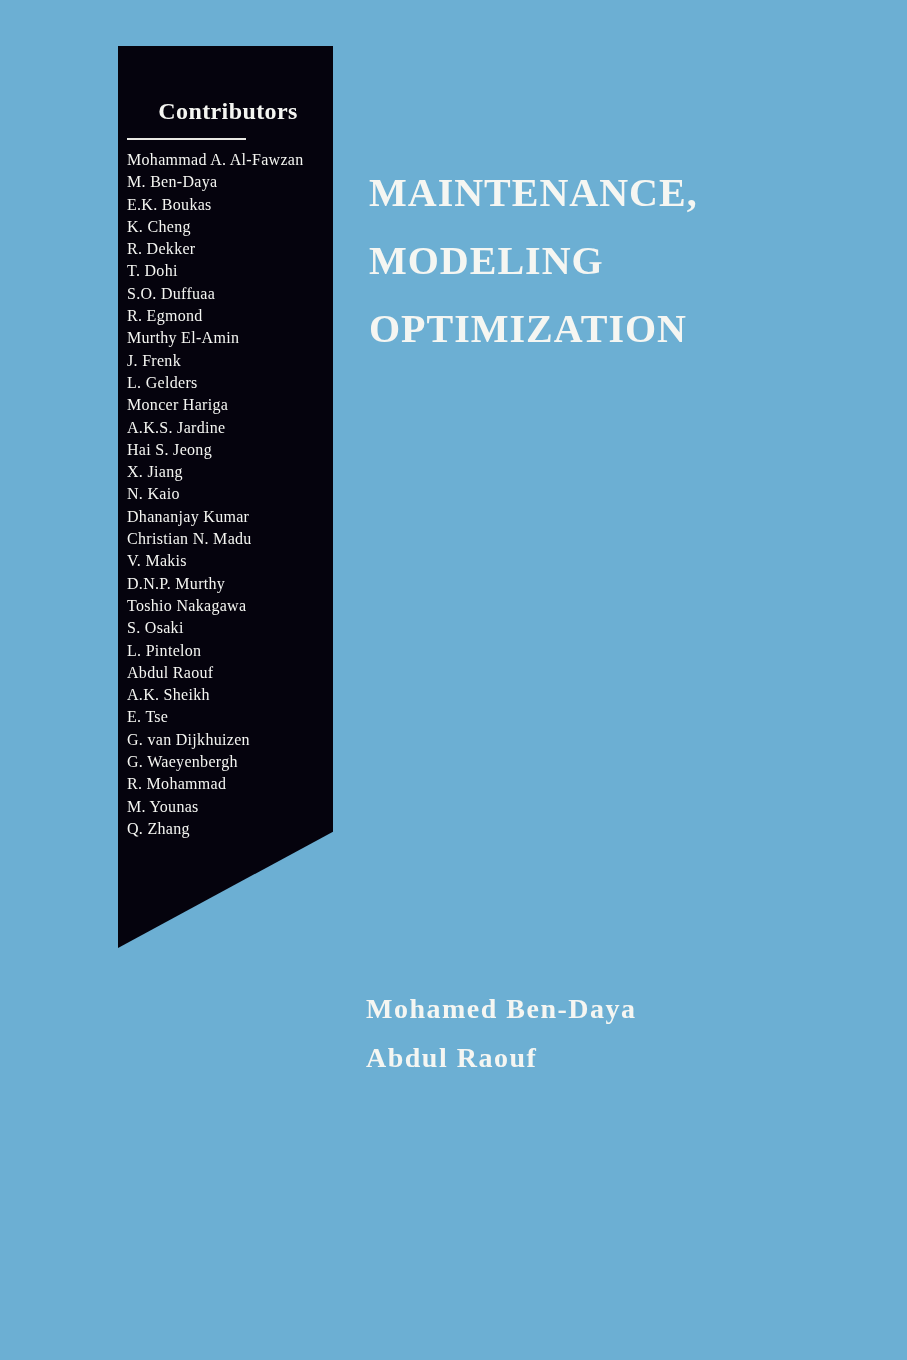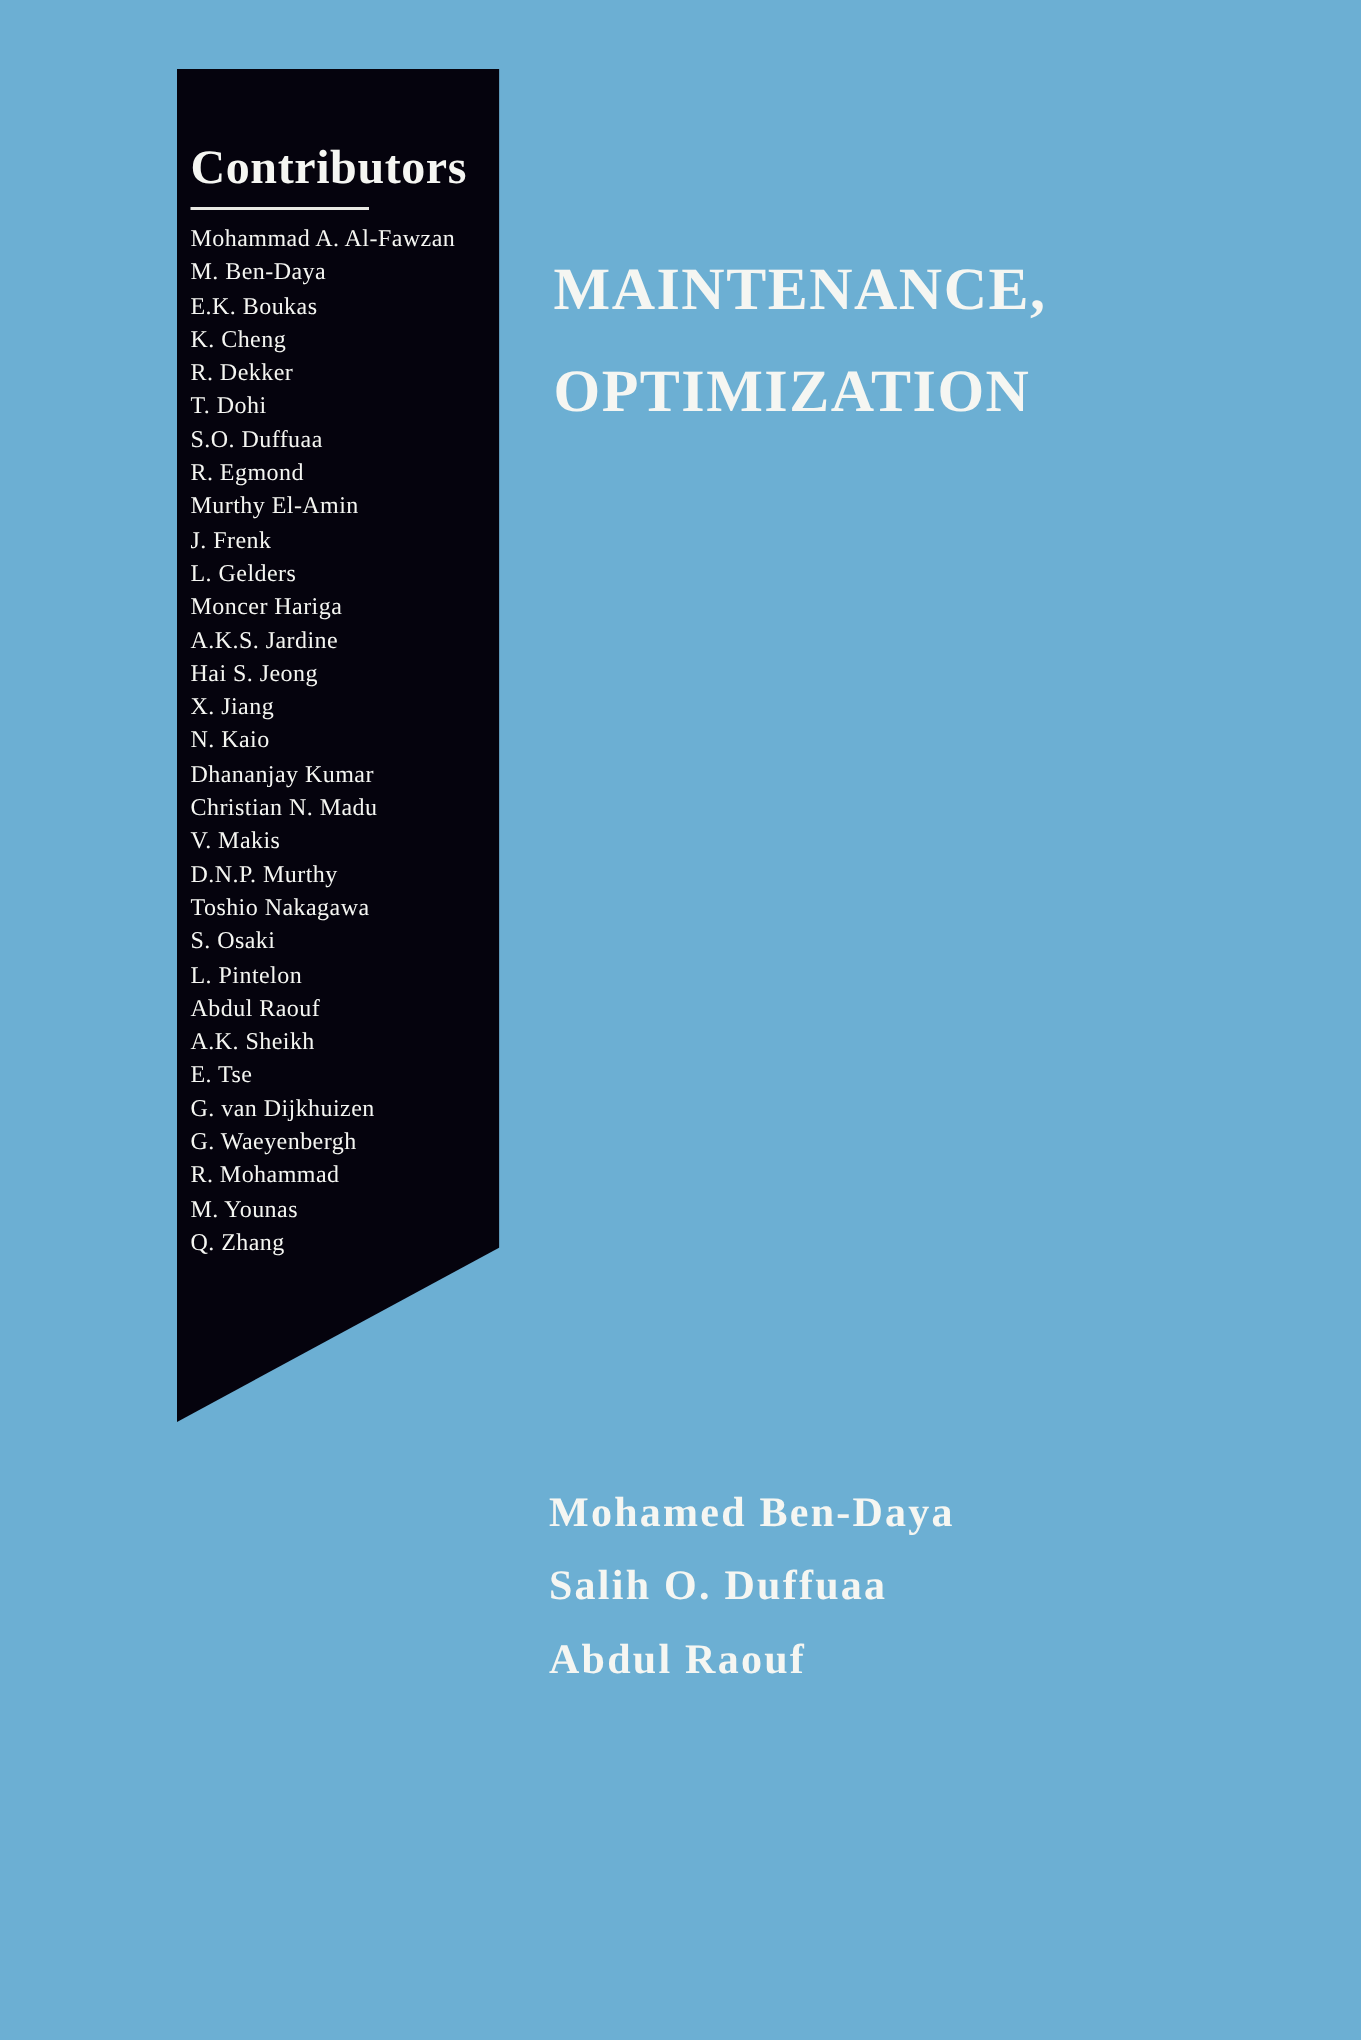--- a/index.html
+++ b/index.html
@@ -25,25 +25,26 @@
     left:118px;top:46px;
     width:215px;height:902px;
     background:var(--banner);
     clip-path:polygon(0 0, 100% 0, 100% 87.1%, 0 100%);
     color:var(--text);
     padding-left:9px;
     padding-right:4px;
   }
   .contrib-heading{
     margin-top:50px;
-    font-size:32px;
+    font-size:24px;
     font-weight:bold;
     line-height:30px;
     letter-spacing:0.4px;
     color:var(--text);
+    text-align:center;
   }
   .contrib-rule{
     width:119px;height:2px;
     background:#E9E9E3;
     margin-top:12px;
   }
   .contrib-list{
     list-style:none;
     margin-top:9px;
   }
@@ -126,24 +127,24 @@
         <li class="contrib-name">G. van Dijkhuizen</li>
         <li class="contrib-name">G. Waeyenbergh</li>
         <li class="contrib-name">R. Mohammad</li>
         <li class="contrib-name">M. Younas</li>
         <li class="contrib-name">Q. Zhang</li>
       </ul>
   </div>
 
   <div class="title-block">
       <div class="title-line">MAINTENANCE,</div>
+      <div class="title-line">MODELING</div>
       <div class="title-line">OPTIMIZATION</div>
     </div>
 
   <div class="editors-block">
     <div>
         <div class="editor-name">Mohamed Ben-Daya</div>
-        <div class="editor-name">Salih O. Duffuaa</div>
         <div class="editor-name">Abdul Raouf</div>
       </div>
   </div>
 
 </div>
 
 </body></html>

